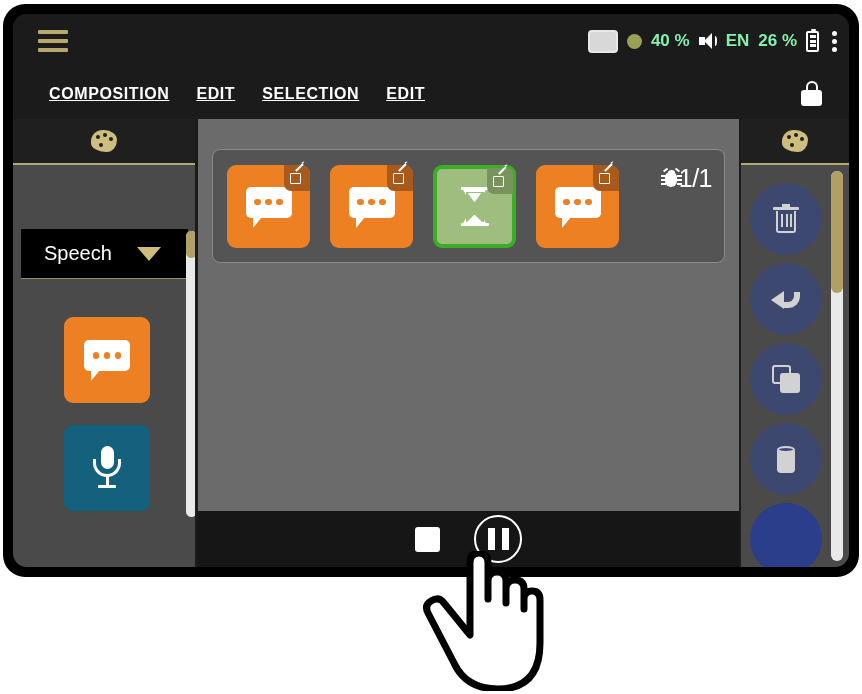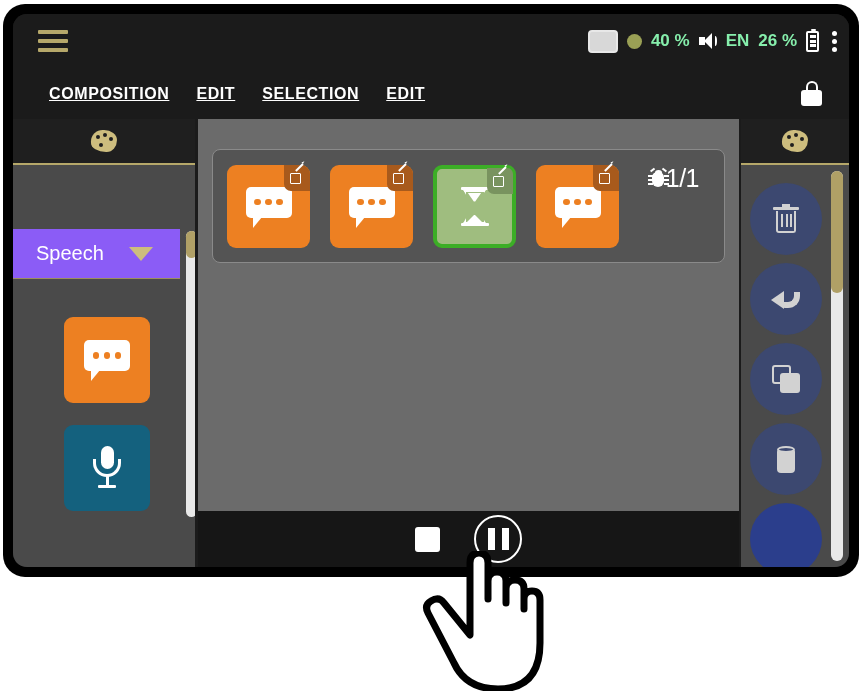--- a/index.html
+++ b/index.html
@@ -159,22 +159,22 @@
   }
   .search-icon .handle {
     position: absolute; left: 12px; top: 12px; width: 8px; height: 2.2px;
     background: #b9b9b9; transform: rotate(45deg); transform-origin: left center;
   }
   .search-placeholder {
     margin-left: 19px; font-size: 19px; color: #9b9b9b;
   }
 
   .category-row {
-    position: absolute; left: 0; top: 110px; width: 167px; height: 50px;
-    background: #8b5cf6;
+    position: absolute; left: 8px; top: 110px; width: 167px; height: 50px;
+    background: #000000;
     border-bottom: 1.5px solid #9c8f5c;
     display: flex; align-items: center; cursor: pointer;
   }
   .category-label {
     margin-left: 23px; font-size: 20px; color: #ffffff; font-weight: normal;
   }
   .category-chevron {
     margin-left: 25px;
     width: 0; height: 0;
     border-left: 12px solid transparent; border-right: 12px solid transparent;
@@ -299,21 +299,21 @@
     position: absolute; left: 7px; top: 30px; width: 16px; height: 8px;
     background: #fff; clip-path: polygon(50% 0, 100% 100%, 0 100%);
   }
   .hourglass-icon .cap-t, .hourglass-icon .cap-b {
     position: absolute; left: 1px; width: 28px; height: 3.2px; background: #fff; border-radius: 1px;
   }
   .hourglass-icon .cap-t { top: 2px; }
   .hourglass-icon .cap-b { top: 38.5px; }
 
   .debug-counter {
-    position: absolute; right: 25px; top: 14px;
+    position: absolute; right: 12px; top: 14px;
     display: flex; align-items: center;
   }
   .bug-icon { position: relative; width: 19px; height: 21px; }
   .bug-icon .shell {
     position: absolute; left: 3.5px; top: 4px; width: 12px; height: 15px;
     background: #fff; border-radius: 6px 6px 7px 7px;
   }
   .bug-icon .head {
     position: absolute; left: 6px; top: 1.5px; width: 7px; height: 5px;
     background: #fff; border-radius: 50% 50% 0 0;

